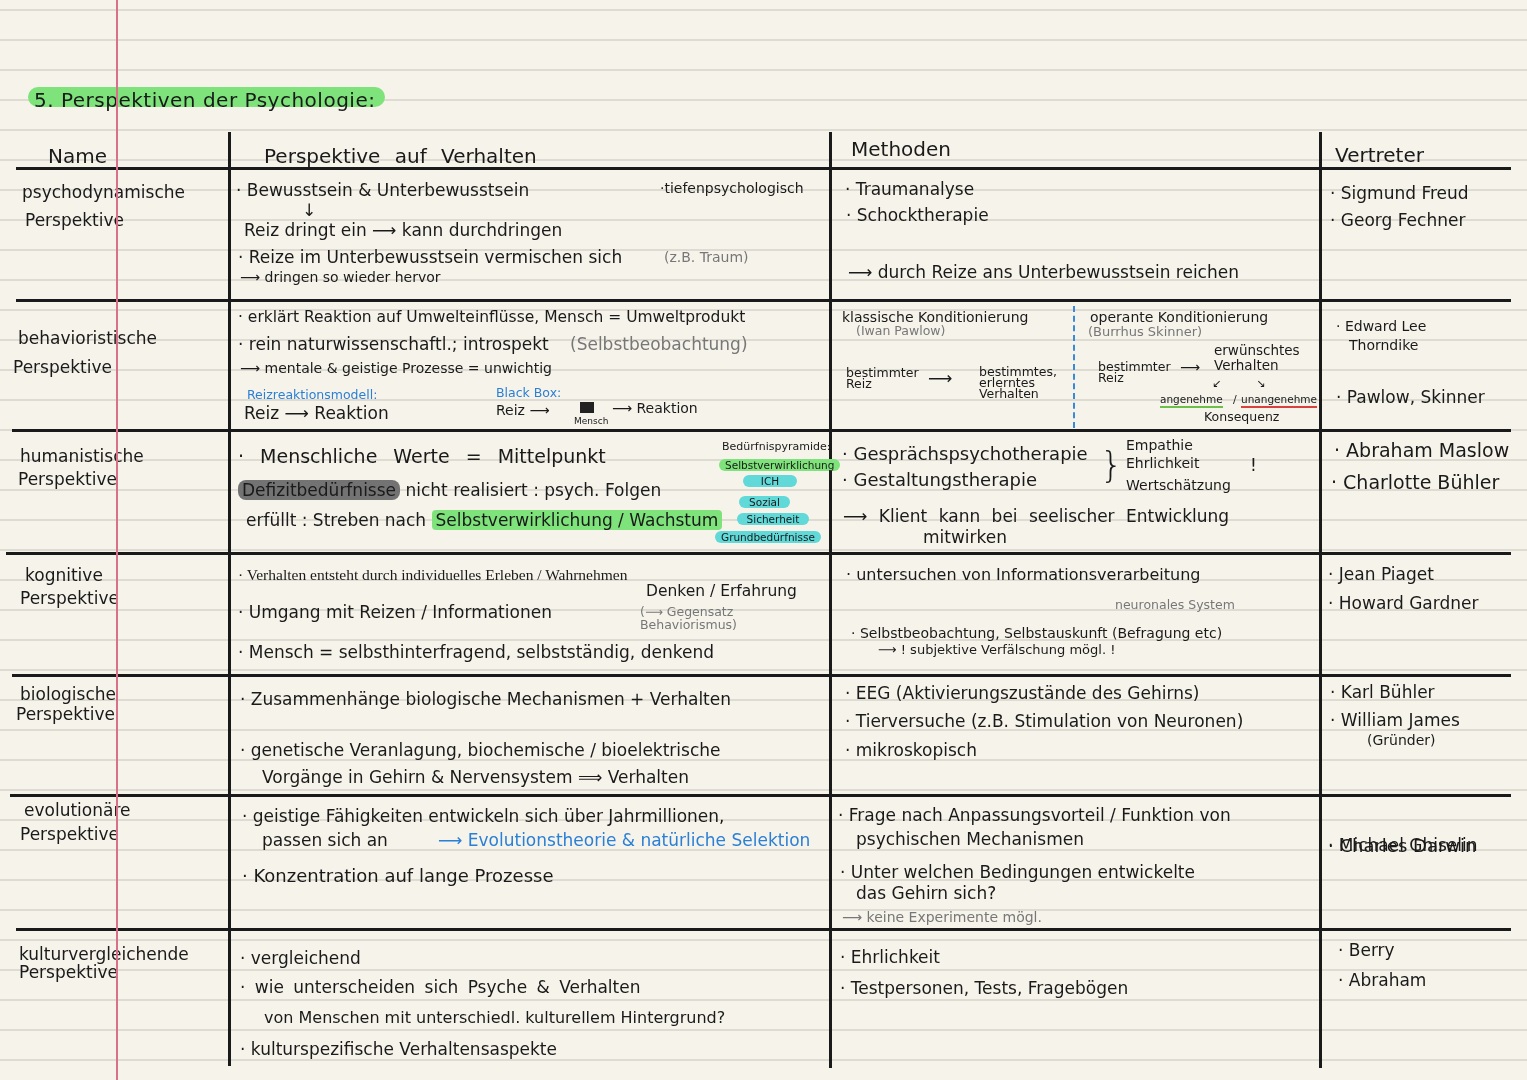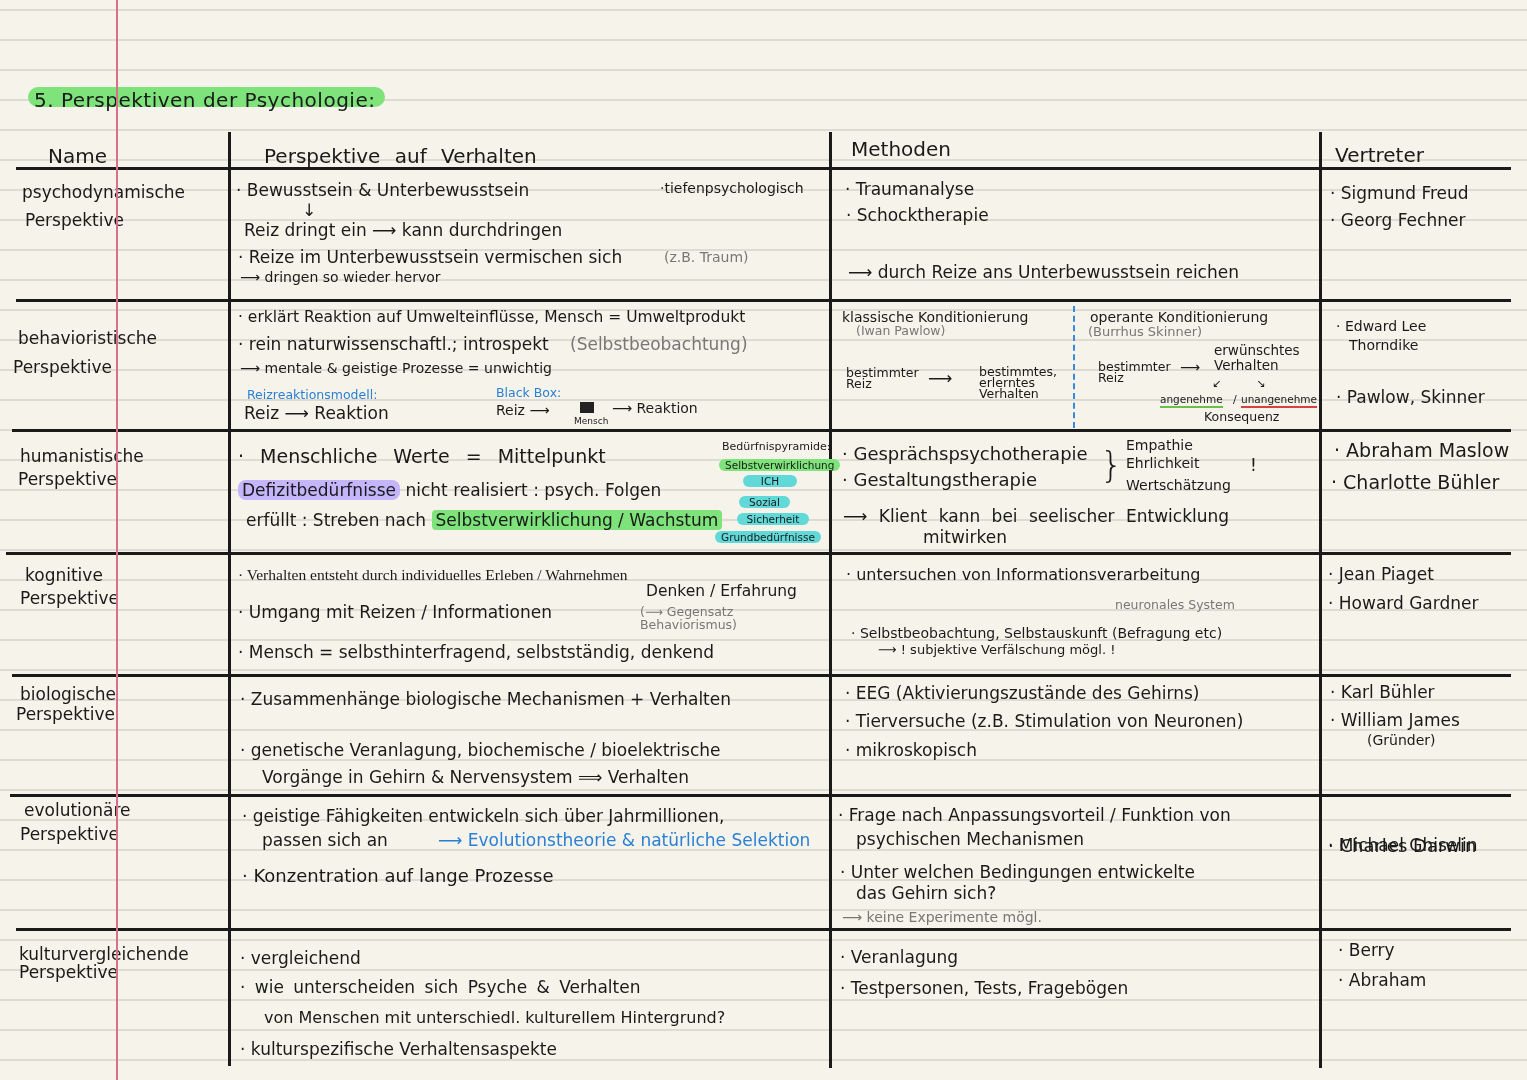--- a/index.html
+++ b/index.html
@@ -21,21 +21,21 @@
   .hline { position: absolute; height: 2.5px; background: #1a1a1a; }
   .vline { position: absolute; width: 2.5px; background: #1a1a1a; }
   .dashed { position: absolute; left: 1073px; top: 306px; height: 122px; border-left: 2px dashed #3b8ad9; }
   .t { position: absolute; white-space: nowrap; font-size: 17px; line-height: 20px; }
   .hdr { font-size: 20px; }
   .sm { font-size: 14px; line-height: 16px; }
   .xs { font-size: 11px; line-height: 13px; }
   .gray { color: #777; }
   .blue { color: #2a7fd6; }
   .hl-green { background: #7ee37a; border-radius: 4px; padding: 0 4px; }
-  .hl-cyan { background: #c4b5fd; border-radius: 8px; padding: 0 4px; }
+  .hl-cyan { background: #737373; border-radius: 8px; padding: 0 4px; }
   .ul-green { border-bottom: 2px solid #6cc04a; }
   .ul-red { border-bottom: 2px solid #d94040; }
   .pyr { position: absolute; font-size: 10.5px; line-height: 12px; text-align: center; border-radius: 7px; padding: 0 6px; white-space: nowrap; }
   .blackbox { position: absolute; left: 580px; top: 402px; width: 14px; height: 11px; background: #222; }
 </style>
 </head>
 <body>
 
 <div class="margin-line"></div>
 
@@ -186,17 +186,17 @@
   <div class="t" style="left:1328px; top:835px;">· Michael Ghiselin</div>
 </div>
 
 <div>
   <div class="t" style="left:19px; top:944px;">kulturvergleichende</div>
   <div class="t" style="left:19px; top:962px;">Perspektive</div>
   <div class="t" style="left:240px; top:948px;">· vergleichend</div>
   <div class="t" style="left:240px; top:977px; word-spacing:4px;">· wie unterscheiden sich Psyche &amp; Verhalten</div>
   <div class="t" style="left:264px; top:1008px; font-size:16px;">von Menschen mit unterschiedl. kulturellem Hintergrund?</div>
   <div class="t" style="left:240px; top:1039px;">· kulturspezifische Verhaltensaspekte</div>
-  <div class="t" style="left:840px; top:947px;">· Veranlagung</div>
+  <div class="t" style="left:840px; top:947px;">· Ehrlichkeit</div>
   <div class="t" style="left:840px; top:978px;">· Testpersonen, Tests, Fragebögen</div>
   <div class="t" style="left:1338px; top:940px;">· Berry</div>
   <div class="t" style="left:1338px; top:970px;">· Abraham</div>
 </div>
 
 </body></html>

